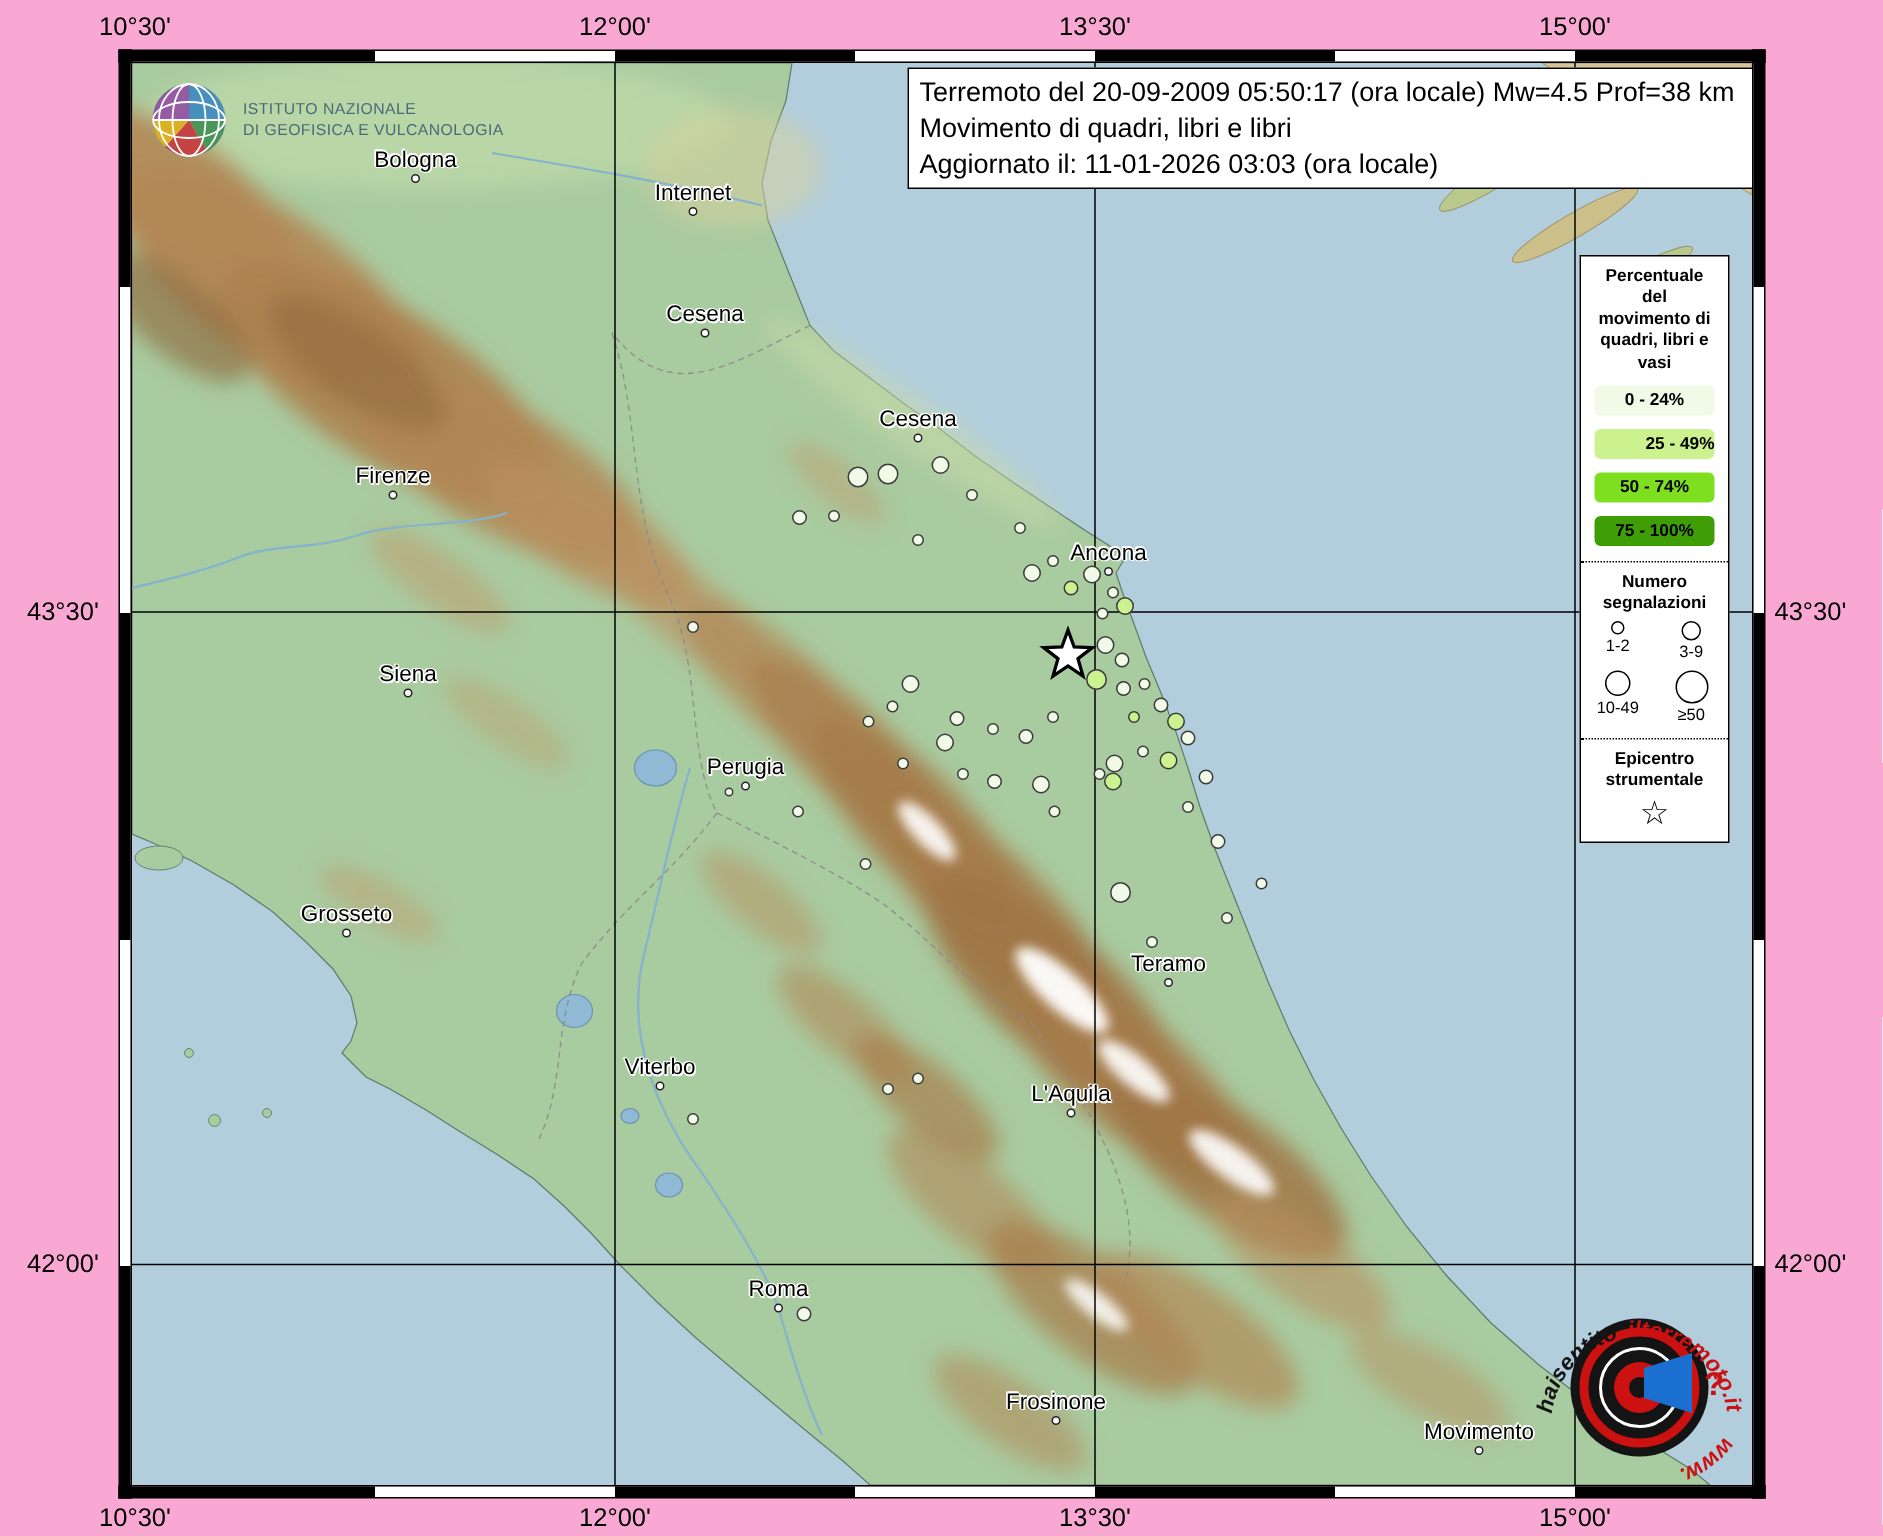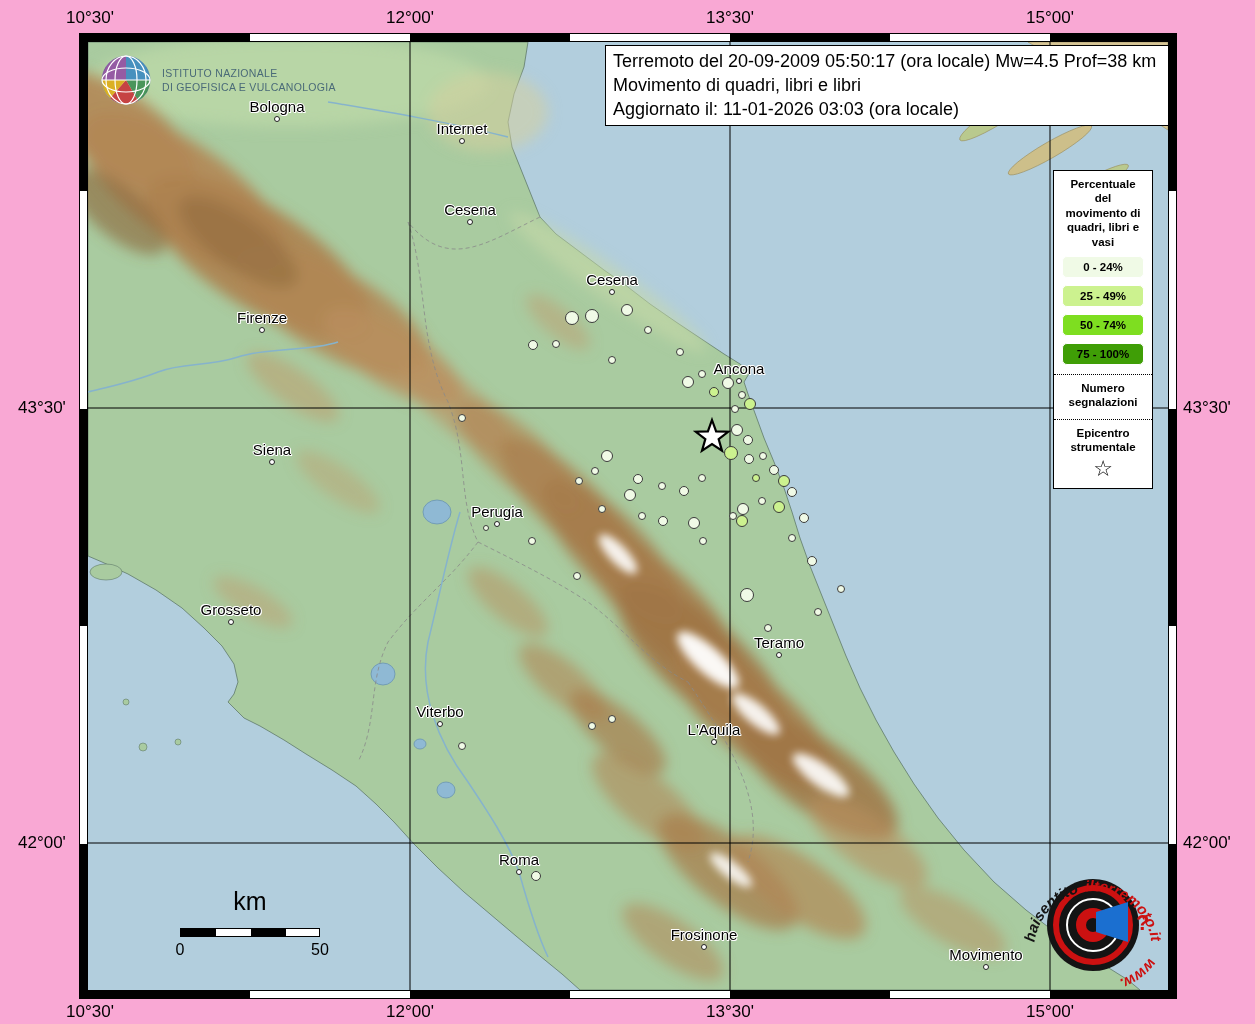--- a/index.html
+++ b/index.html
@@ -360,38 +360,48 @@
       </svg>
       <div id="ingv-text">
         <div>ISTITUTO NAZIONALE</div>
         <div>DI GEOFISICA E VULCANOLOGIA</div>
       </div>
     </div>
 
     <div id="legend">
       <div class="legend-title">Percentuale del movimento di quadri, libri e vasi</div>
       <div class="swatch" style="background: rgb(240, 250, 230);">0 - 24%</div>
-      <div class="swatch" style="background: rgb(204, 242, 143);">25 - 49%</div>
+      <div class="swatch" style="background: rgb(204, 242, 143); text-align: right;">25 - 49%</div>
       <div class="swatch" style="background: rgb(126, 222, 32);">50 - 74%</div>
       <div class="swatch" style="background: rgb(63, 158, 6);">75 - 100%</div>
       <div class="legend-sep"></div>
       <div class="legend-title">Numero segnalazioni</div>
+      <div class="count-grid">
+        <div class="count-item">
+          <span class="count-circle cs1"></span>
+          <span>1-2</span>
+        </div>
+        <div class="count-item">
+          <span class="count-circle cs2"></span>
+          <span>3-9</span>
+        </div>
+        <div class="count-item">
+          <span class="count-circle cs3"></span>
+          <span>10-49</span>
+        </div>
+        <div class="count-item">
+          <span class="count-circle cs4"></span>
+          <span>≥50</span>
+        </div>
+      </div>
       <div class="legend-sep"></div>
       <div class="legend-title">Epicentro strumentale</div>
       <div class="legend-star">☆</div>
     </div>
 
-    <div id="scalebar">
-      <div class="km">km</div>
-      <div class="bar"></div>
-      <div class="bar-labels">
-        <span class="bar-zero">0</span>
-        <span class="bar-end">50</span>
-      </div>
-    </div>
 
     <svg id="hsit" viewBox="0 0 150 140">
       <defs>
         <path id="hsit-arc" d="M 16,100 A 59,59 0 1 1 134,100" fill="none"></path>
         <path id="hsit-arc2" d="M 134,104 A 59,59 0 0 1 100,130" fill="none"></path>
       </defs>
       <circle cx="75" cy="75" r="46" fill="#141414"></circle>
       <circle cx="75" cy="75" r="37" fill="none" stroke="#cc1111" stroke-width="6"></circle>
       <circle cx="75" cy="75" r="26" fill="none" stroke="#ffffff" stroke-width="2"></circle>
       <circle cx="75" cy="75" r="17" fill="#cc1111"></circle>

